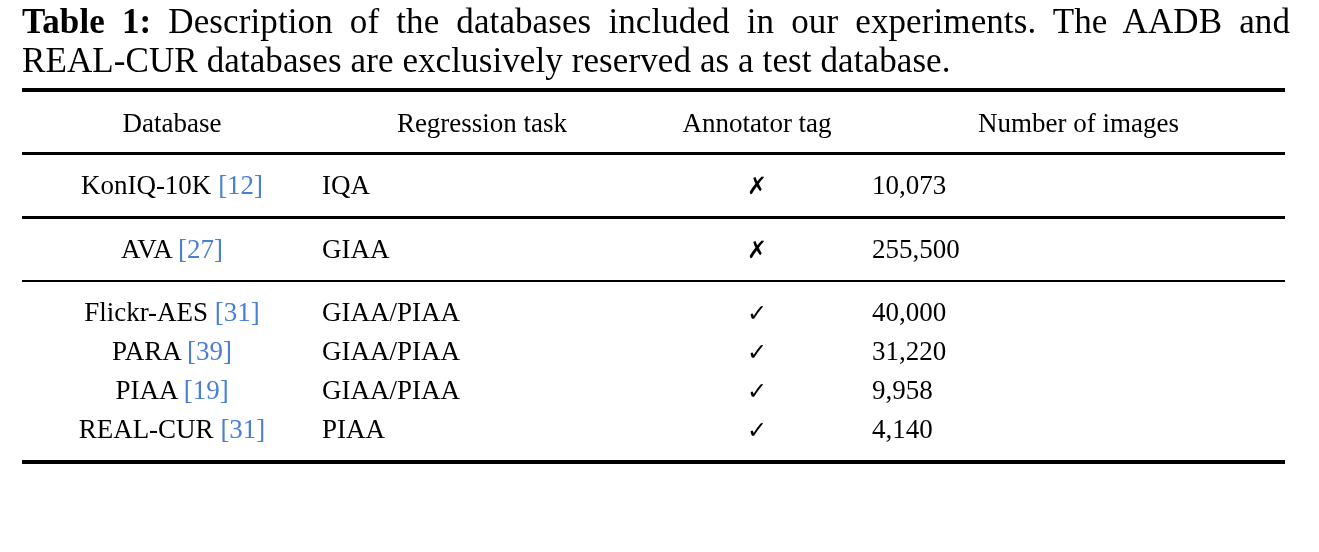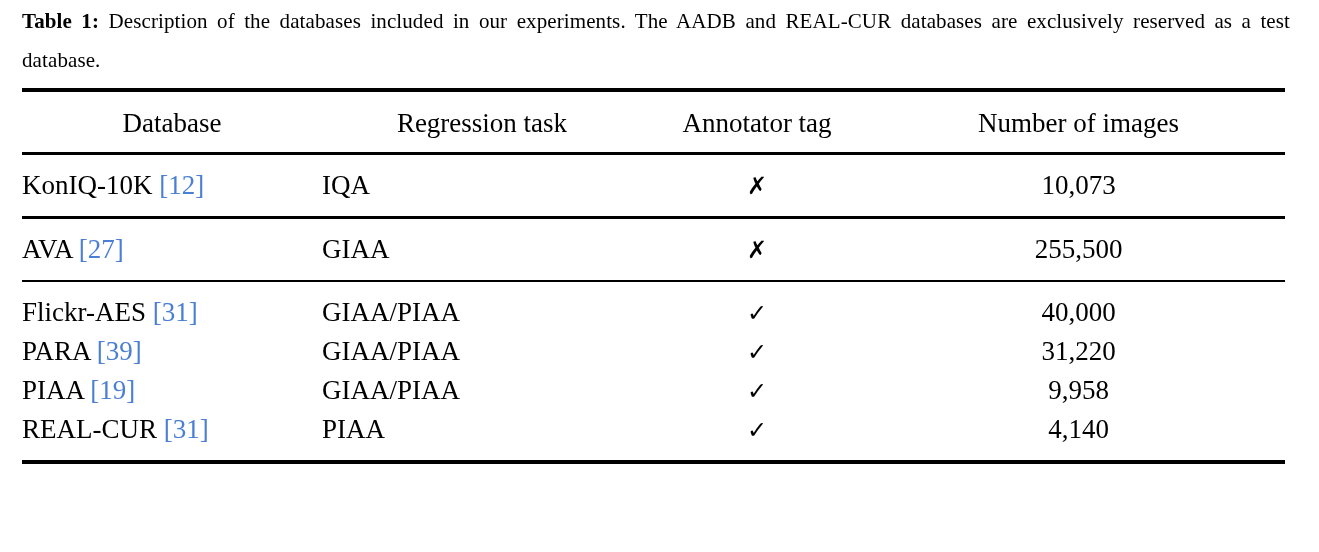--- a/index.html
+++ b/index.html
@@ -15,21 +15,21 @@
     overflow: hidden;
     position: relative;
   }
 
   
   .caption {
     position: absolute;
     left: 22px;
     top: 2px;
     width: 1268px;
-    font-size: 21px;
+    font-size: 35px;
     line-height: 39px;
     text-align: justify;
     text-align-last: left;
     letter-spacing: 0.1px;
   }
   .caption-label {
     font-weight: bold;
   }
 
   
@@ -70,24 +70,24 @@
     white-space: nowrap;
   }
 
   
   .hdr-spacer-top td { height: 12px; line-height: 12px; }
   .hdr-spacer-bot td { height: 10px; line-height: 10px; }
   table.tbl th {
   }
 
   
-  .cell-db   { text-align: left;  padding-right: 0px; }
+  .cell-db   { text-align: center;  padding-right: 0px; }
   .cell-task { text-align: left; }
   .cell-tag  { text-align: center; }
-  .cell-num  { text-align: center; }
+  .cell-num  { text-align: left; }
 
   .grp-pad-top td    { height: 11px; line-height: 11px; }
   .grp-pad-bottom td { height: 11px; line-height: 11px; }
 
   .cite {
     color: #4a7fd4;
   }
 
   .mark {
     font-family: "DejaVu Sans", sans-serif;

